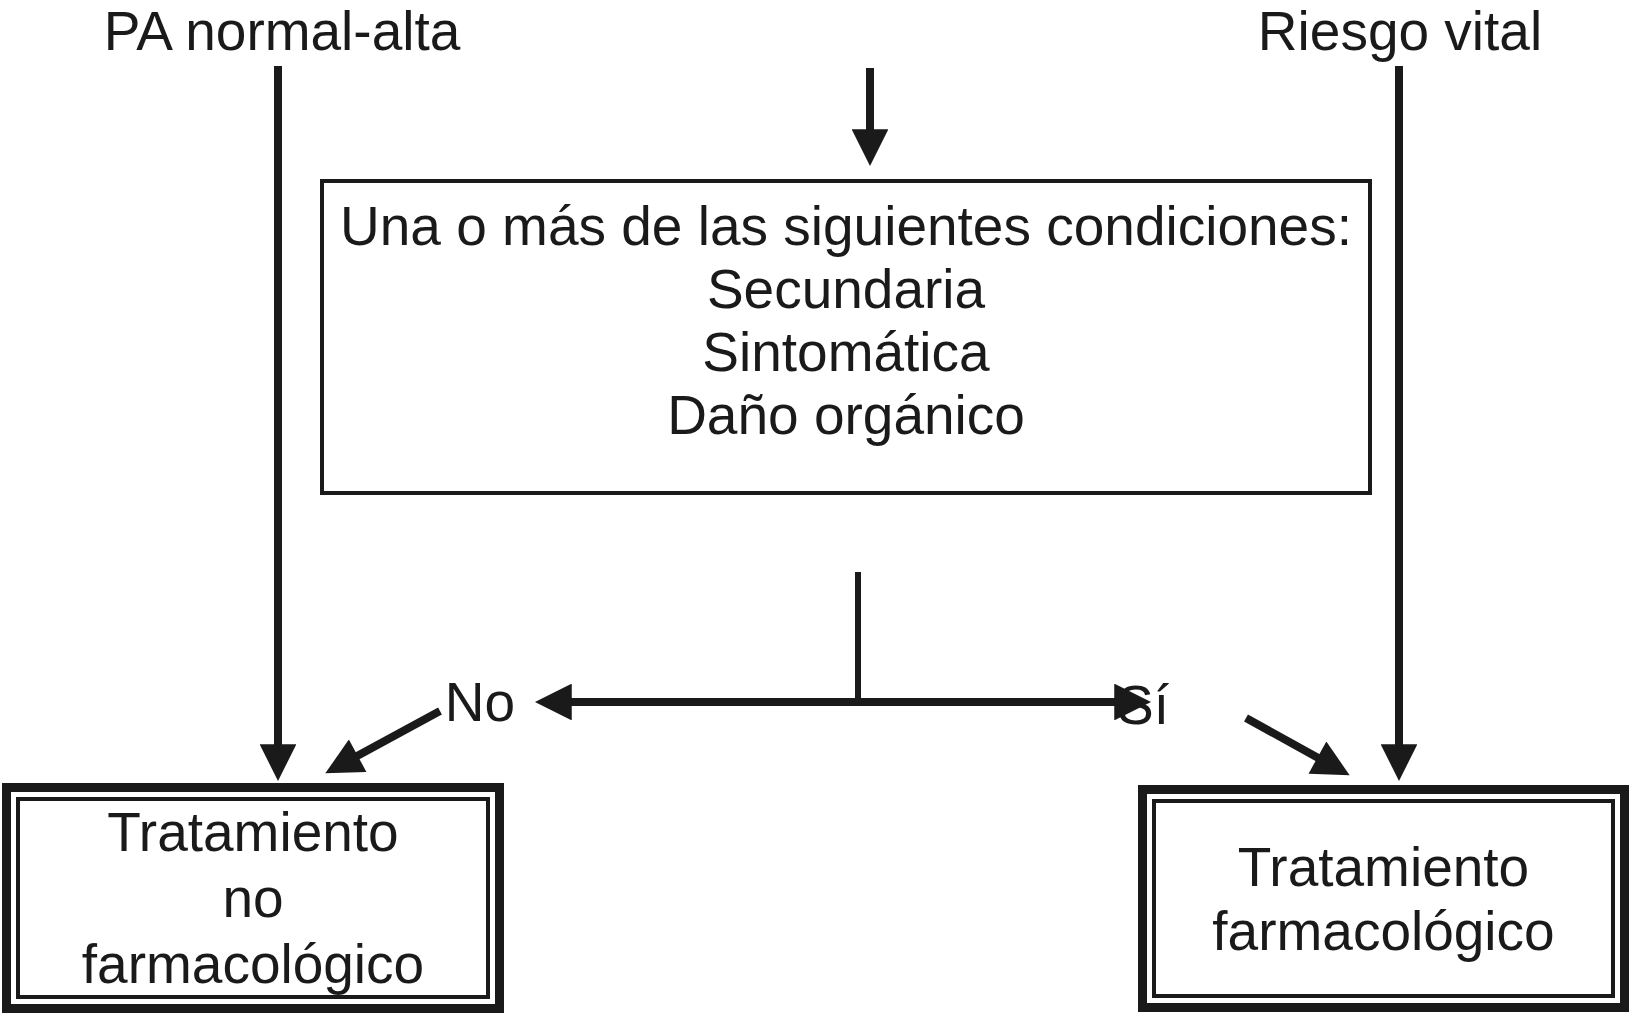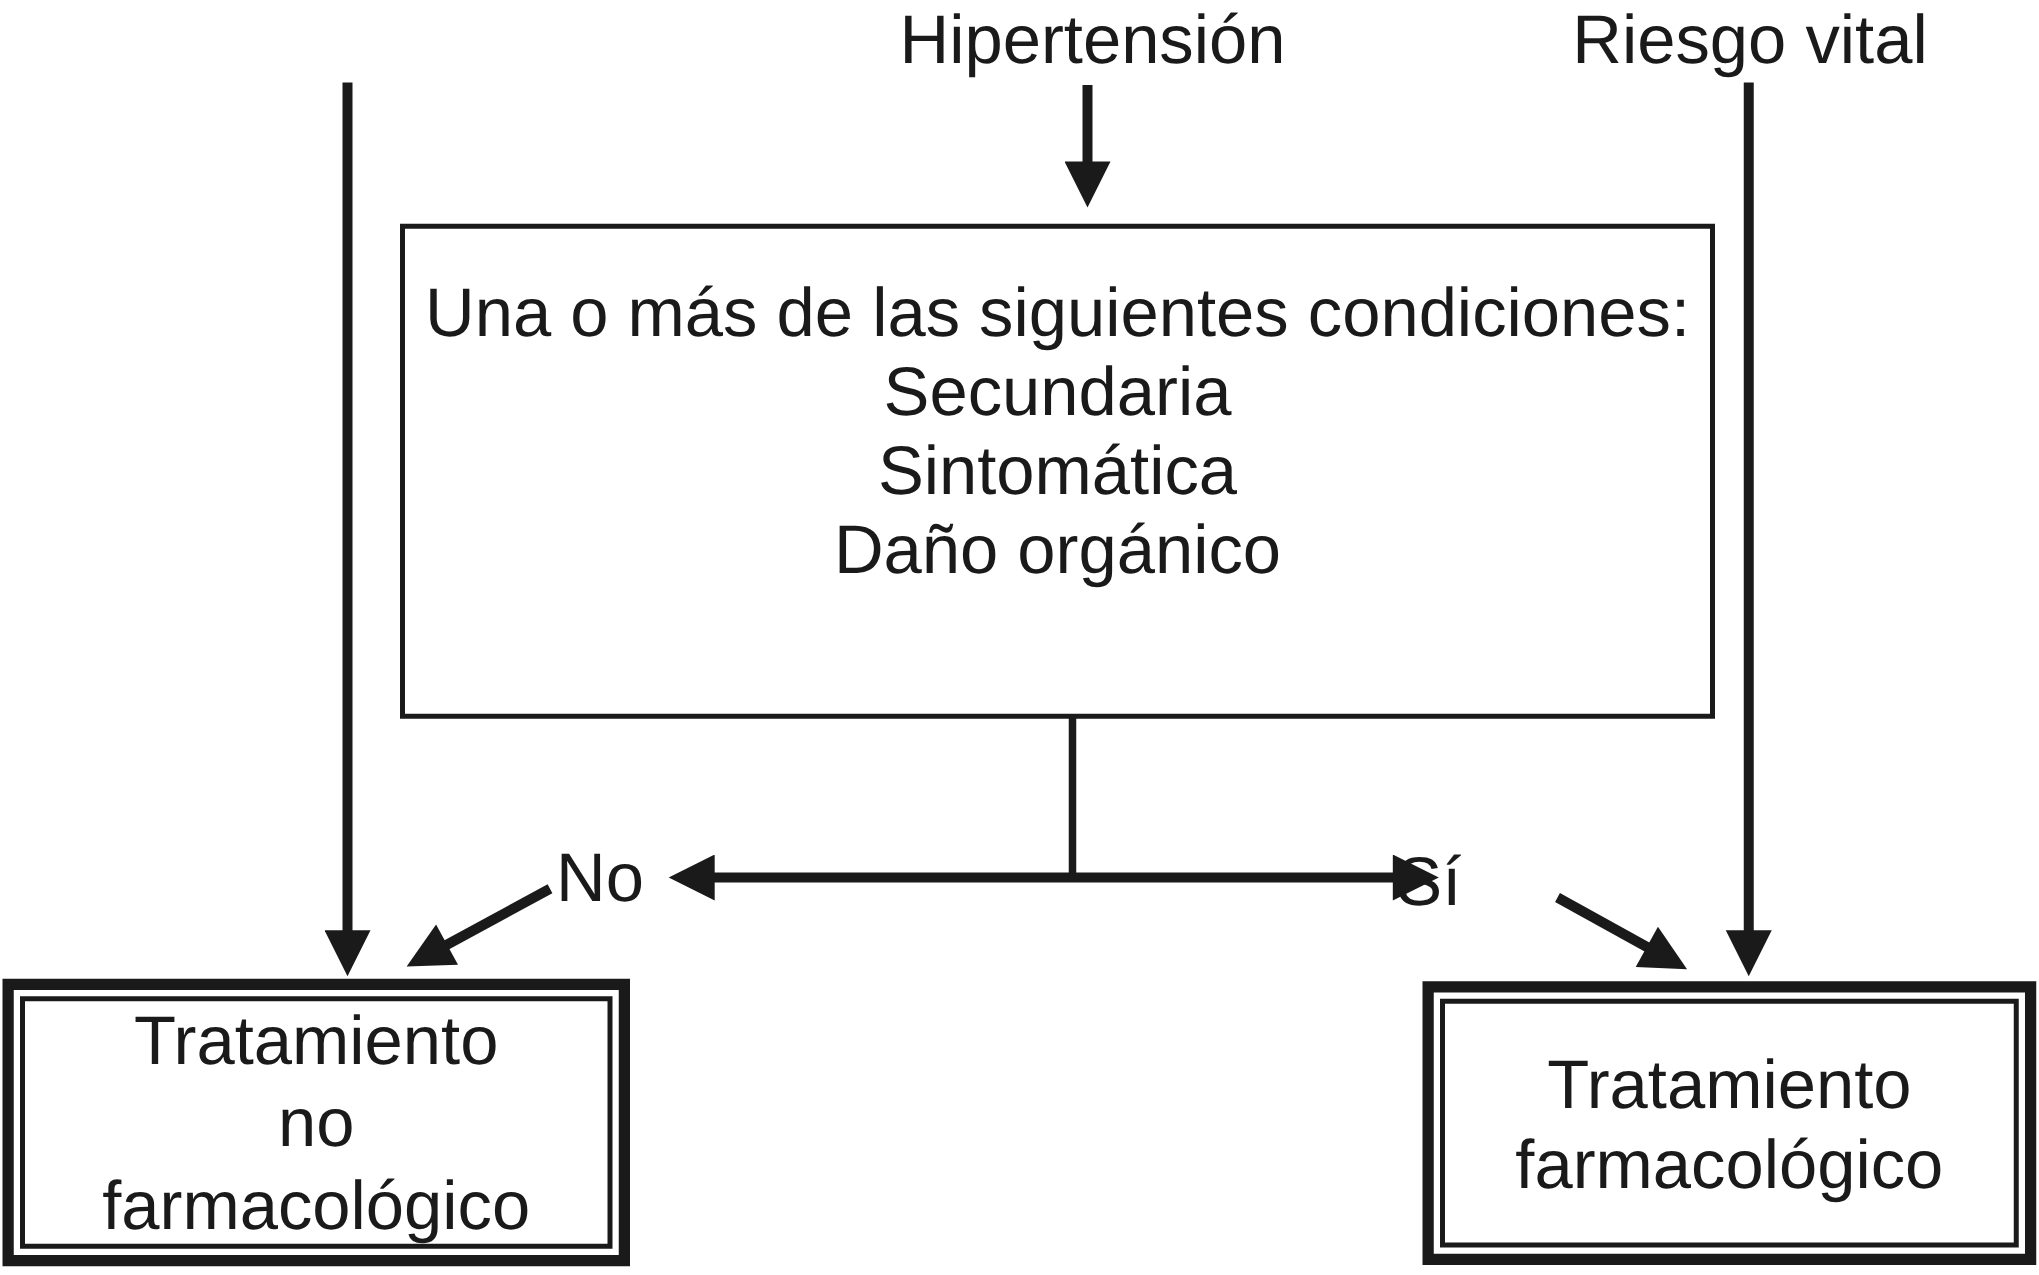--- a/index.html
+++ b/index.html
@@ -36,25 +36,25 @@
     transform: translate(-50%, -50%);
     white-space: nowrap;
     font-size: 55px;
     color: #1a1a1a;
   }
   #condition-box {
     position: absolute;
     left: 320px;
     top: 179px;
     width: 1052px;
-    height: 396px;
+    height: 316px;
     border: 4px solid #1a1a1a;
     box-sizing: border-box;
     text-align: center;
-    padding-top: 36px;
+    padding-top: 12px;
   }
   #condition-box .line {
     font-size: 55px;
     line-height: 63px;
     white-space: nowrap;
   }
   .outcome-box {
     position: absolute;
     border: 9px solid #1a1a1a;
     box-sizing: border-box;
@@ -114,22 +114,22 @@
 
     <line x1="858" y1="572" x2="858" y2="702" stroke="#1a1a1a" stroke-width="6"></line>
 
     <line x1="546" y1="702" x2="1140" y2="702" stroke="#1a1a1a" stroke-width="8" marker-start="url(#ah)" marker-end="url(#ah)"></line>
 
     <line x1="440" y1="711" x2="335" y2="768" stroke="#1a1a1a" stroke-width="8" marker-end="url(#ah)"></line>
 
     <line x1="1246" y1="718" x2="1340" y2="770" stroke="#1a1a1a" stroke-width="8" marker-end="url(#ah)"></line>
   </svg>
 
+  <div class="lbl" style="left:282px; top:2px;">PA normal-alta</div>
 
-  <div class="lbl" style="left:874px; top:2px;">Hipertensión</div>
 
   <div class="lbl" style="left:1400px; top:2px;">Riesgo vital</div>
 
   <div id="condition-box">
     <div class="line">Una o más de las siguientes condiciones:</div>
     <div class="line">Secundaria</div>
     <div class="line">Sintomática</div>
     <div class="line">Daño orgánico</div>
   </div>
 

